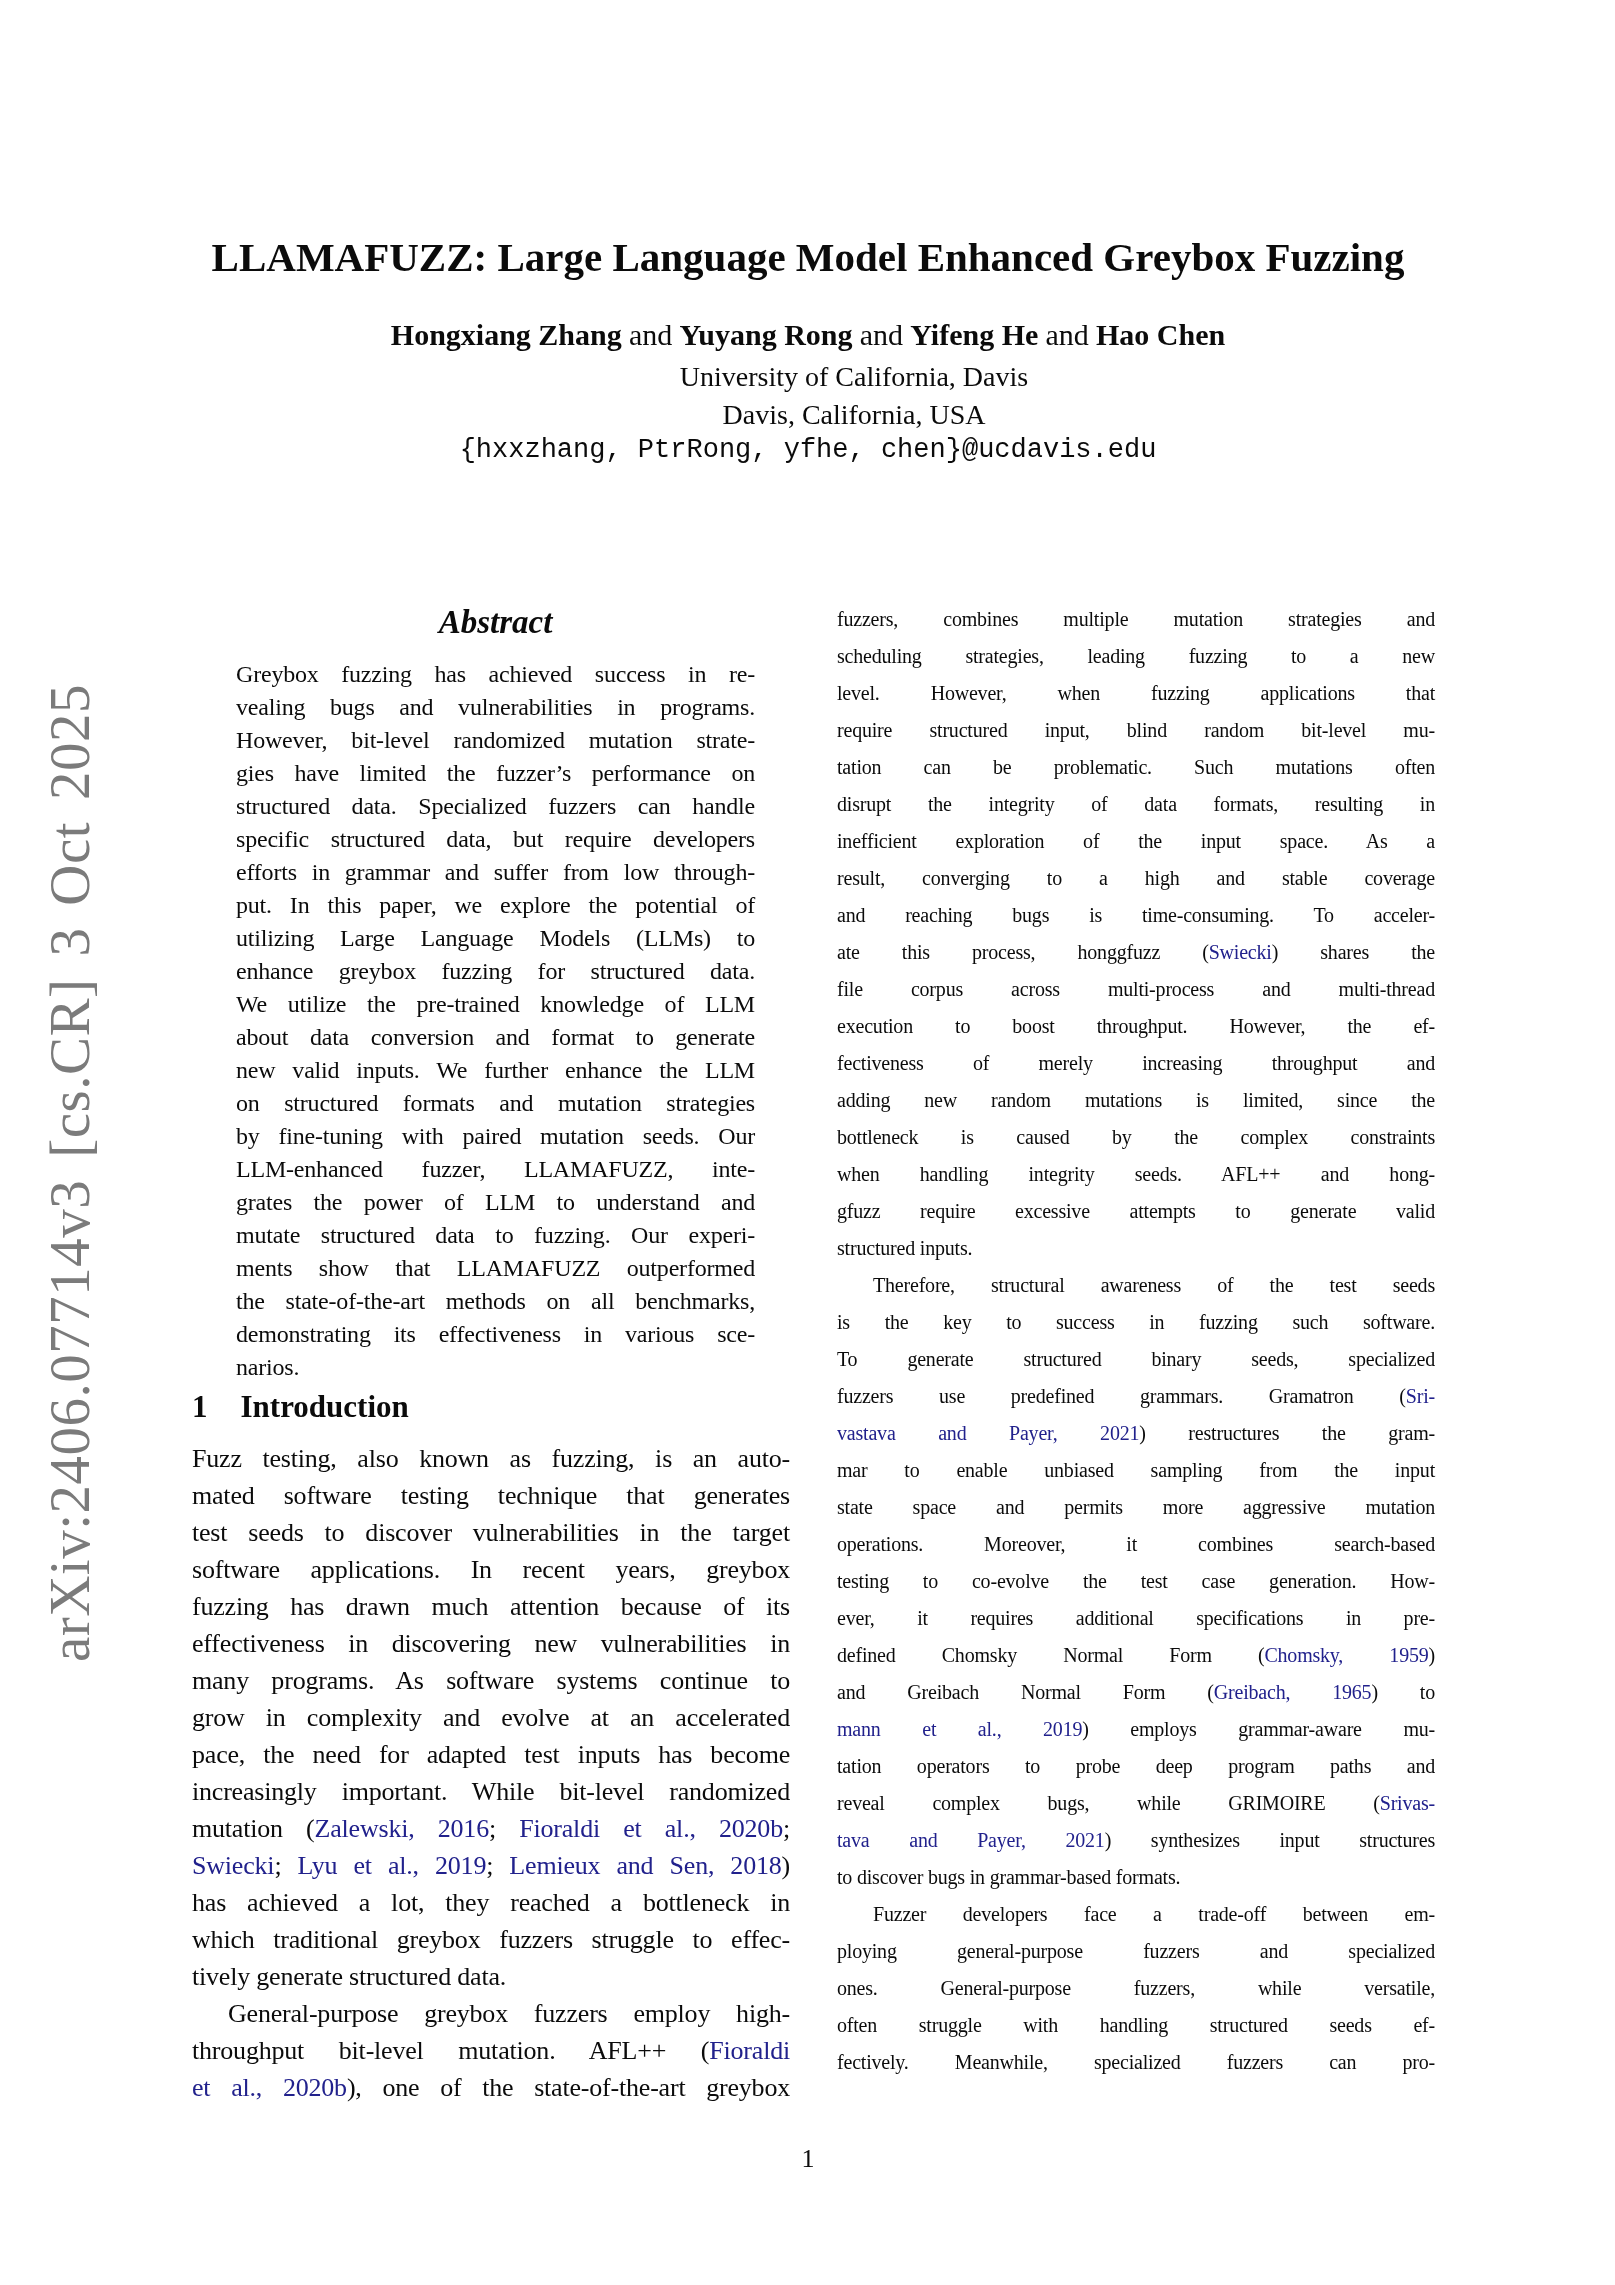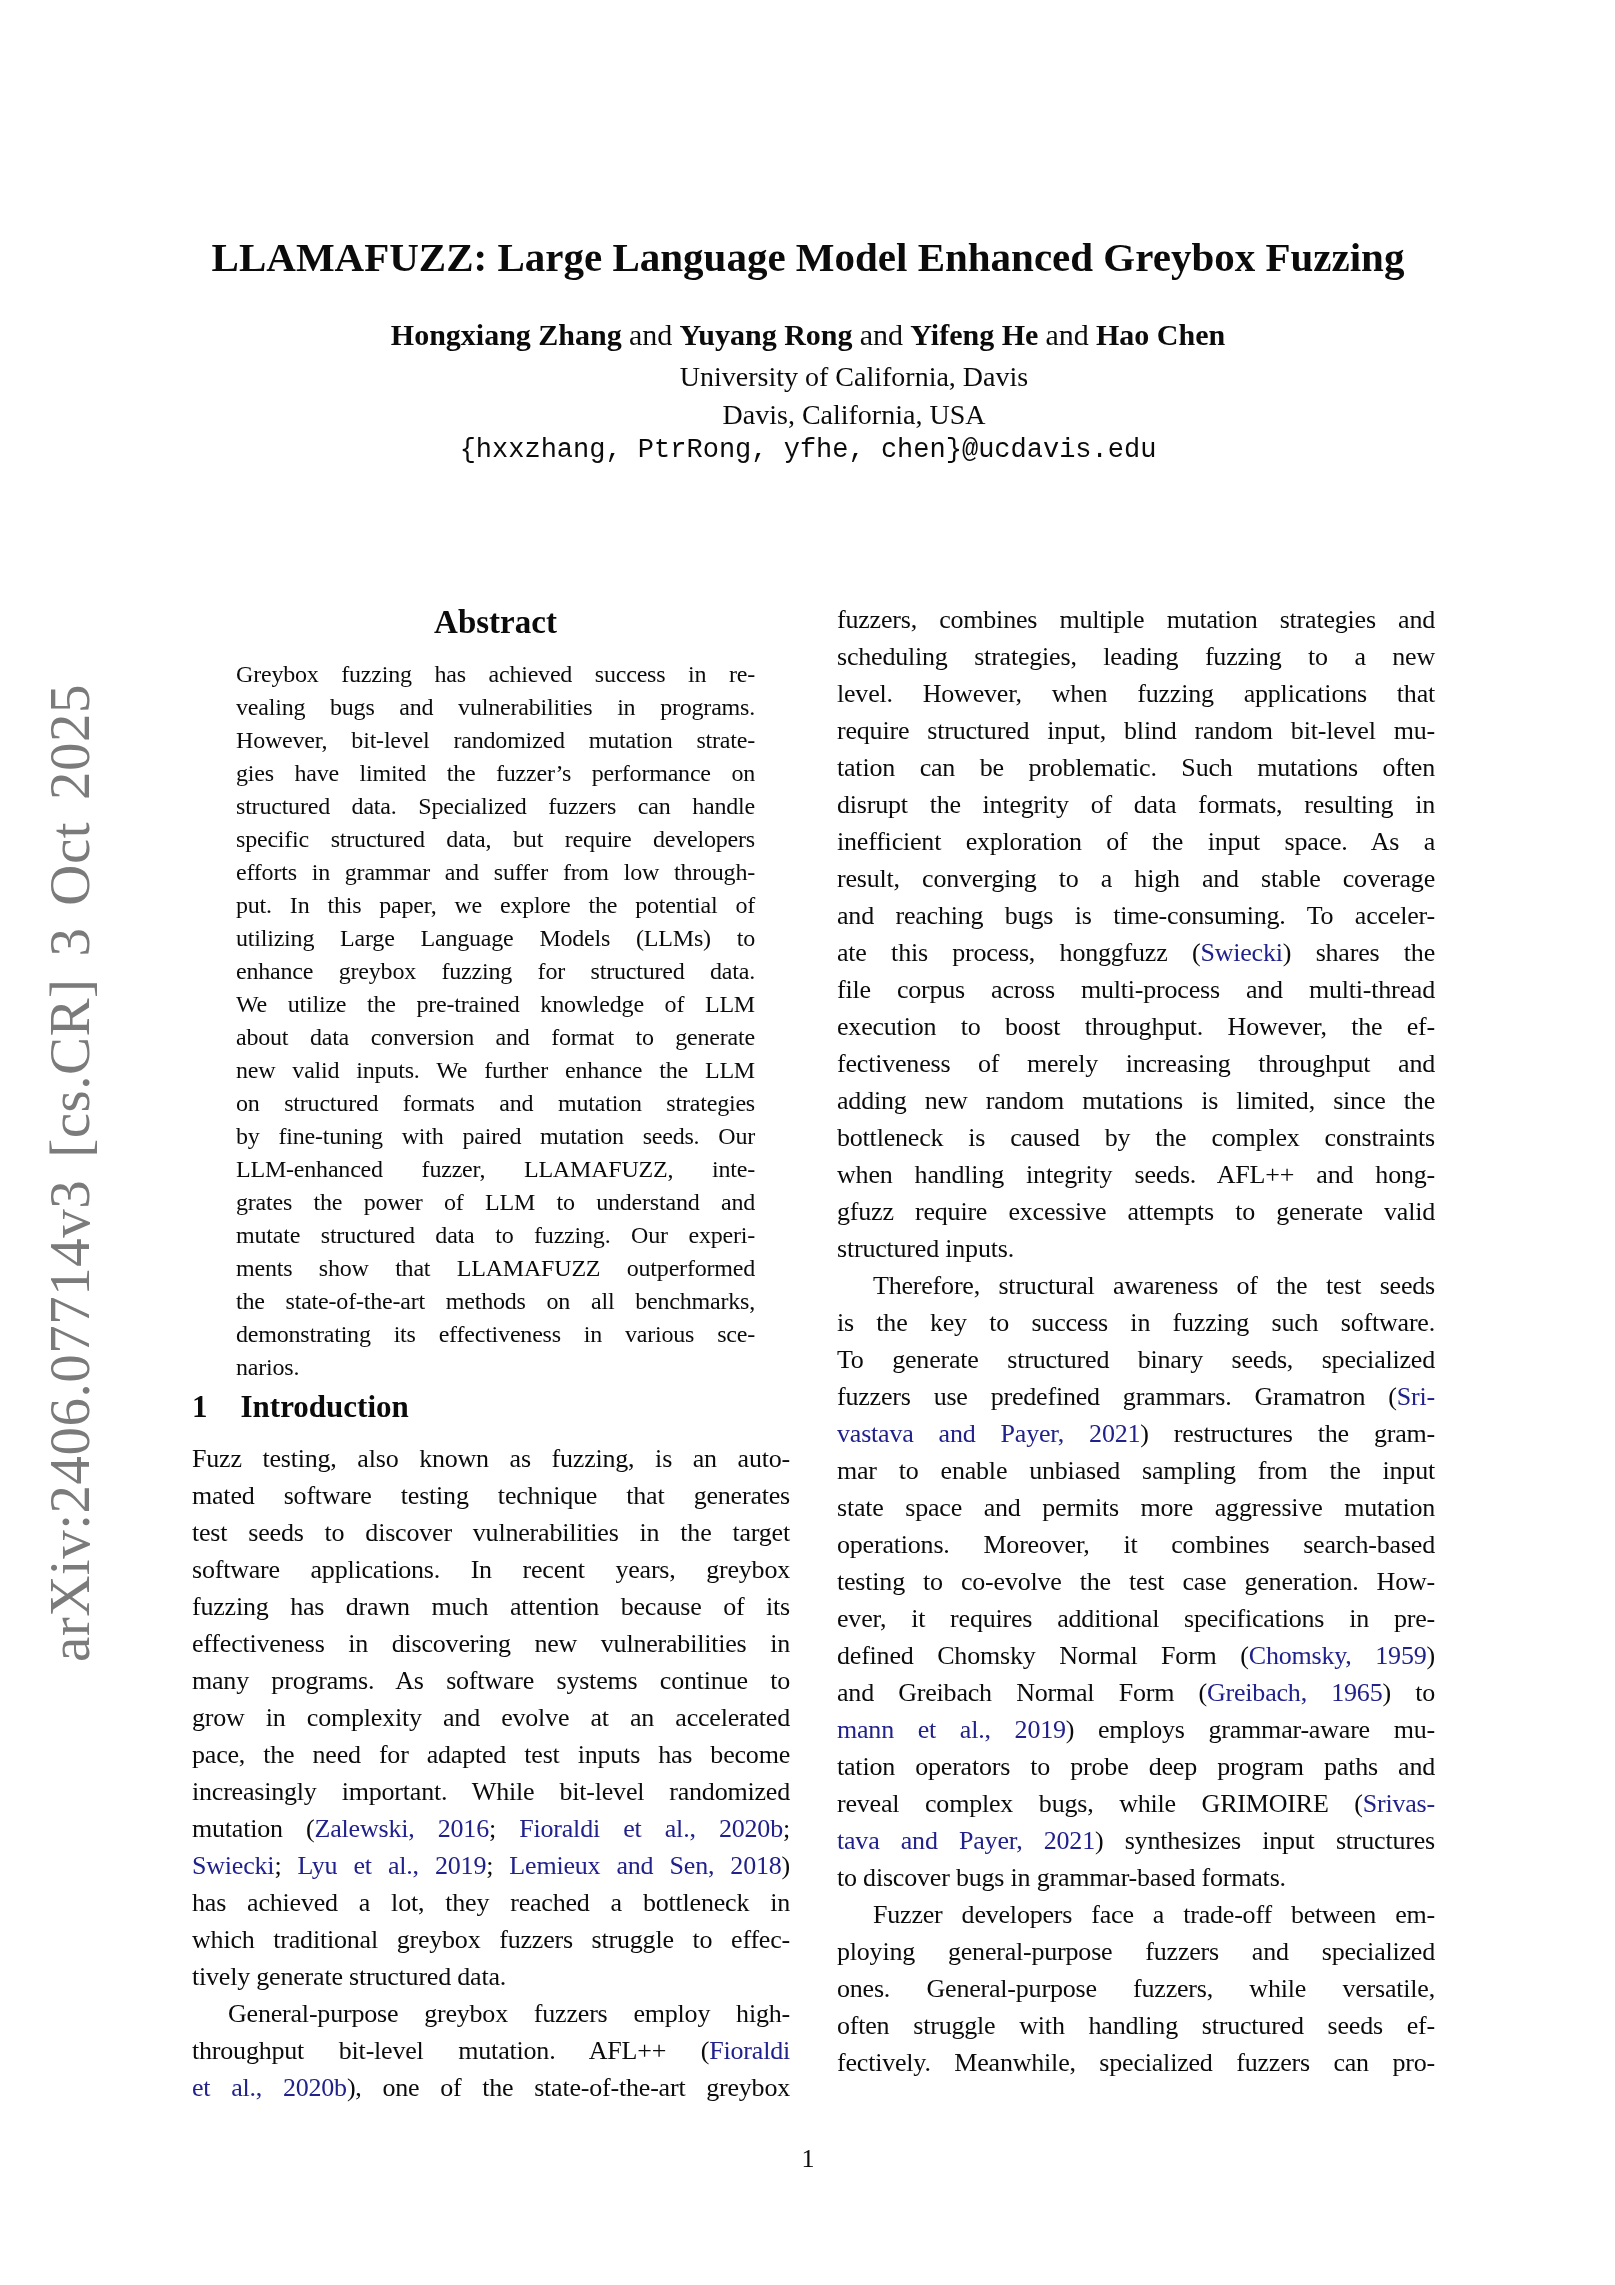--- a/index.html
+++ b/index.html
@@ -36,38 +36,38 @@
   #affiliation-1{top:361px;}
   #affiliation-2{top:399px;}
   #email-line{
     position:absolute;left:0;top:435px;width:1616px;text-align:center;
     font-family:"Liberation Mono","DejaVu Sans Mono",monospace;font-size:27px;
   }
   #left-column{position:absolute;left:192px;top:0;width:598px;height:2285px;}
   #right-column{position:absolute;left:837px;top:0;width:598px;height:2285px;}
   #abstract-heading{
     position:absolute;left:44px;top:604px;width:519px;
-    text-align:center;font-weight:bold;font-size:33px;
+    text-align:center;font-weight:bold;font-size:33px;font-style:italic;
   }
   #abstract-lines{
     position:absolute;left:44px;top:658px;width:519px;
     font-size:24px;line-height:33px;letter-spacing:-0.2px;
   }
   #section-heading{
     position:absolute;left:0;top:1389px;width:598px;
     font-weight:bold;font-size:31px;
   }
   #section-heading .num{margin-right:33px;}
   #intro-lines{
     position:absolute;left:0;top:1440px;width:598px;
     font-size:26px;line-height:37px;letter-spacing:-0.2px;
   }
   #right-lines{
     position:absolute;left:0;top:601px;width:598px;
-    font-size:26px;line-height:37px;letter-spacing:-0.2px;
+    font-size:20px;line-height:37px;letter-spacing:-0.2px;
   }
   #page-number{
     position:absolute;left:0;top:2144px;width:1616px;
     text-align:center;font-size:26px;
   }
 </style>
 </head>
 <body>
 
 <div id="arxiv-stamp">arXiv:2406.07714v3  [cs.CR]  3 Oct 2025</div>

